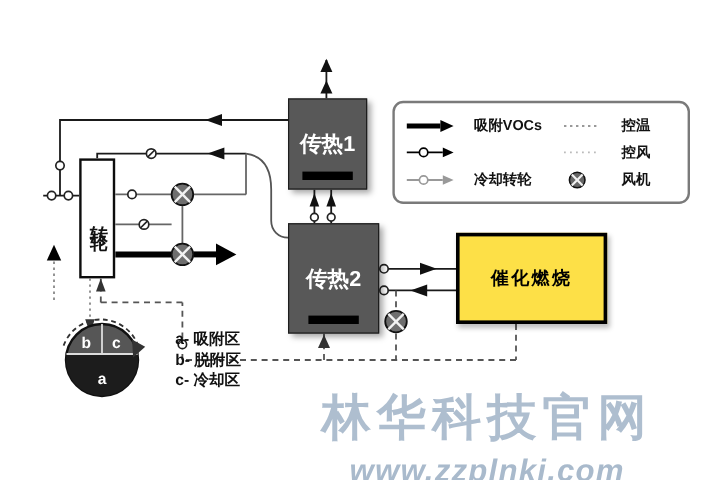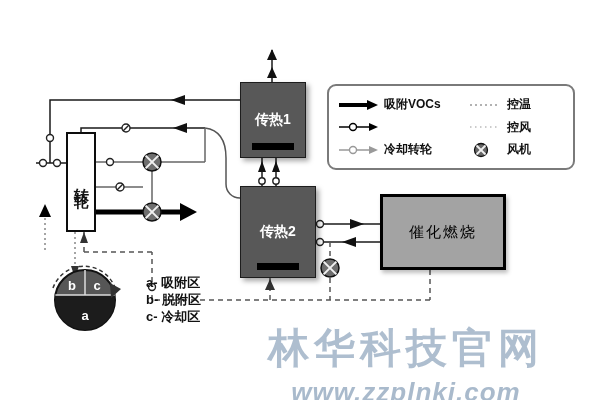--- a/index.html
+++ b/index.html
@@ -2,34 +2,34 @@
 <html><head>
 <meta charset="utf-8">
 <style>
   * { margin:0; padding:0; box-sizing:border-box; }
   html,body { background:#fff; font-family:"Liberation Sans", sans-serif; }
   .stage { position:relative; width:600px; height:400px; background:#fff; overflow:hidden; }
   .lines-layer { position:absolute; left:0; top:0; width:600px; height:400px; z-index:1; }
 
   .box { position:absolute; display:flex; align-items:center; justify-content:center; z-index:2; }
   .gray-box { background:#585858; border:1px solid #1d1d1d; color:#fff; font-weight:bold;
-              font-size:14px; box-shadow:3px 3px 5px rgba(0,0,0,0.35); }
+              font-size:18px; box-shadow:3px 3px 5px rgba(0,0,0,0.35); }
   .gray-box .bar { position:absolute; bottom:7px; left:50%; transform:translateX(-50%);
                    width:42px; height:7px; background:#000; }
   .wheel-box { background:#fff; border:2px solid #0d0d0d; color:#111; font-weight:bold;
                font-size:15px; writing-mode:vertical-rl; text-orientation:upright;
                letter-spacing:6px; z-index:2; }
-  .combustion-box { background:#a3a3a3; border:3px solid #000; color:#000; font-weight:normal;
+  .combustion-box { background:#fde047; border:3px solid #000; color:#000; font-weight:bold;
                     font-size:15px; letter-spacing:2px; box-shadow:2px 3px 4px rgba(0,0,0,0.25); }
 
   .legend { position:absolute; left:327px; top:84px; width:248px; height:86px;
             border:2px solid #7a7a7a; border-radius:9px; background:#fff; z-index:2;
             display:grid; grid-template-columns:1.35fr 1fr; align-content:space-evenly;
             padding:5px 8px 5px 8px; }
-  .lrow { display:flex; align-items:center; gap:5px; height:18px; }
+  .lrow { display:flex; align-items:center; gap:16px; height:18px; }
   .llabel { font-size:12px; font-weight:bold; color:#111; white-space:nowrap; }
   .licon { display:inline-flex; align-items:center; }
 
   .zone-labels { position:absolute; left:122px; top:274px; z-index:2; font-size:13px;
                  font-weight:bold; color:#111; line-height:17px;margin-left:24px; }
 
   .watermark { position:absolute; left:232px; top:278px; width:348px; z-index:3;
                text-align:center; pointer-events:none;margin-top:43px; }
   .watermark .wm1 { font-size:41px; font-weight:bold; letter-spacing:5px;
                     color:rgba(125,150,178,0.62); white-space:nowrap; }

